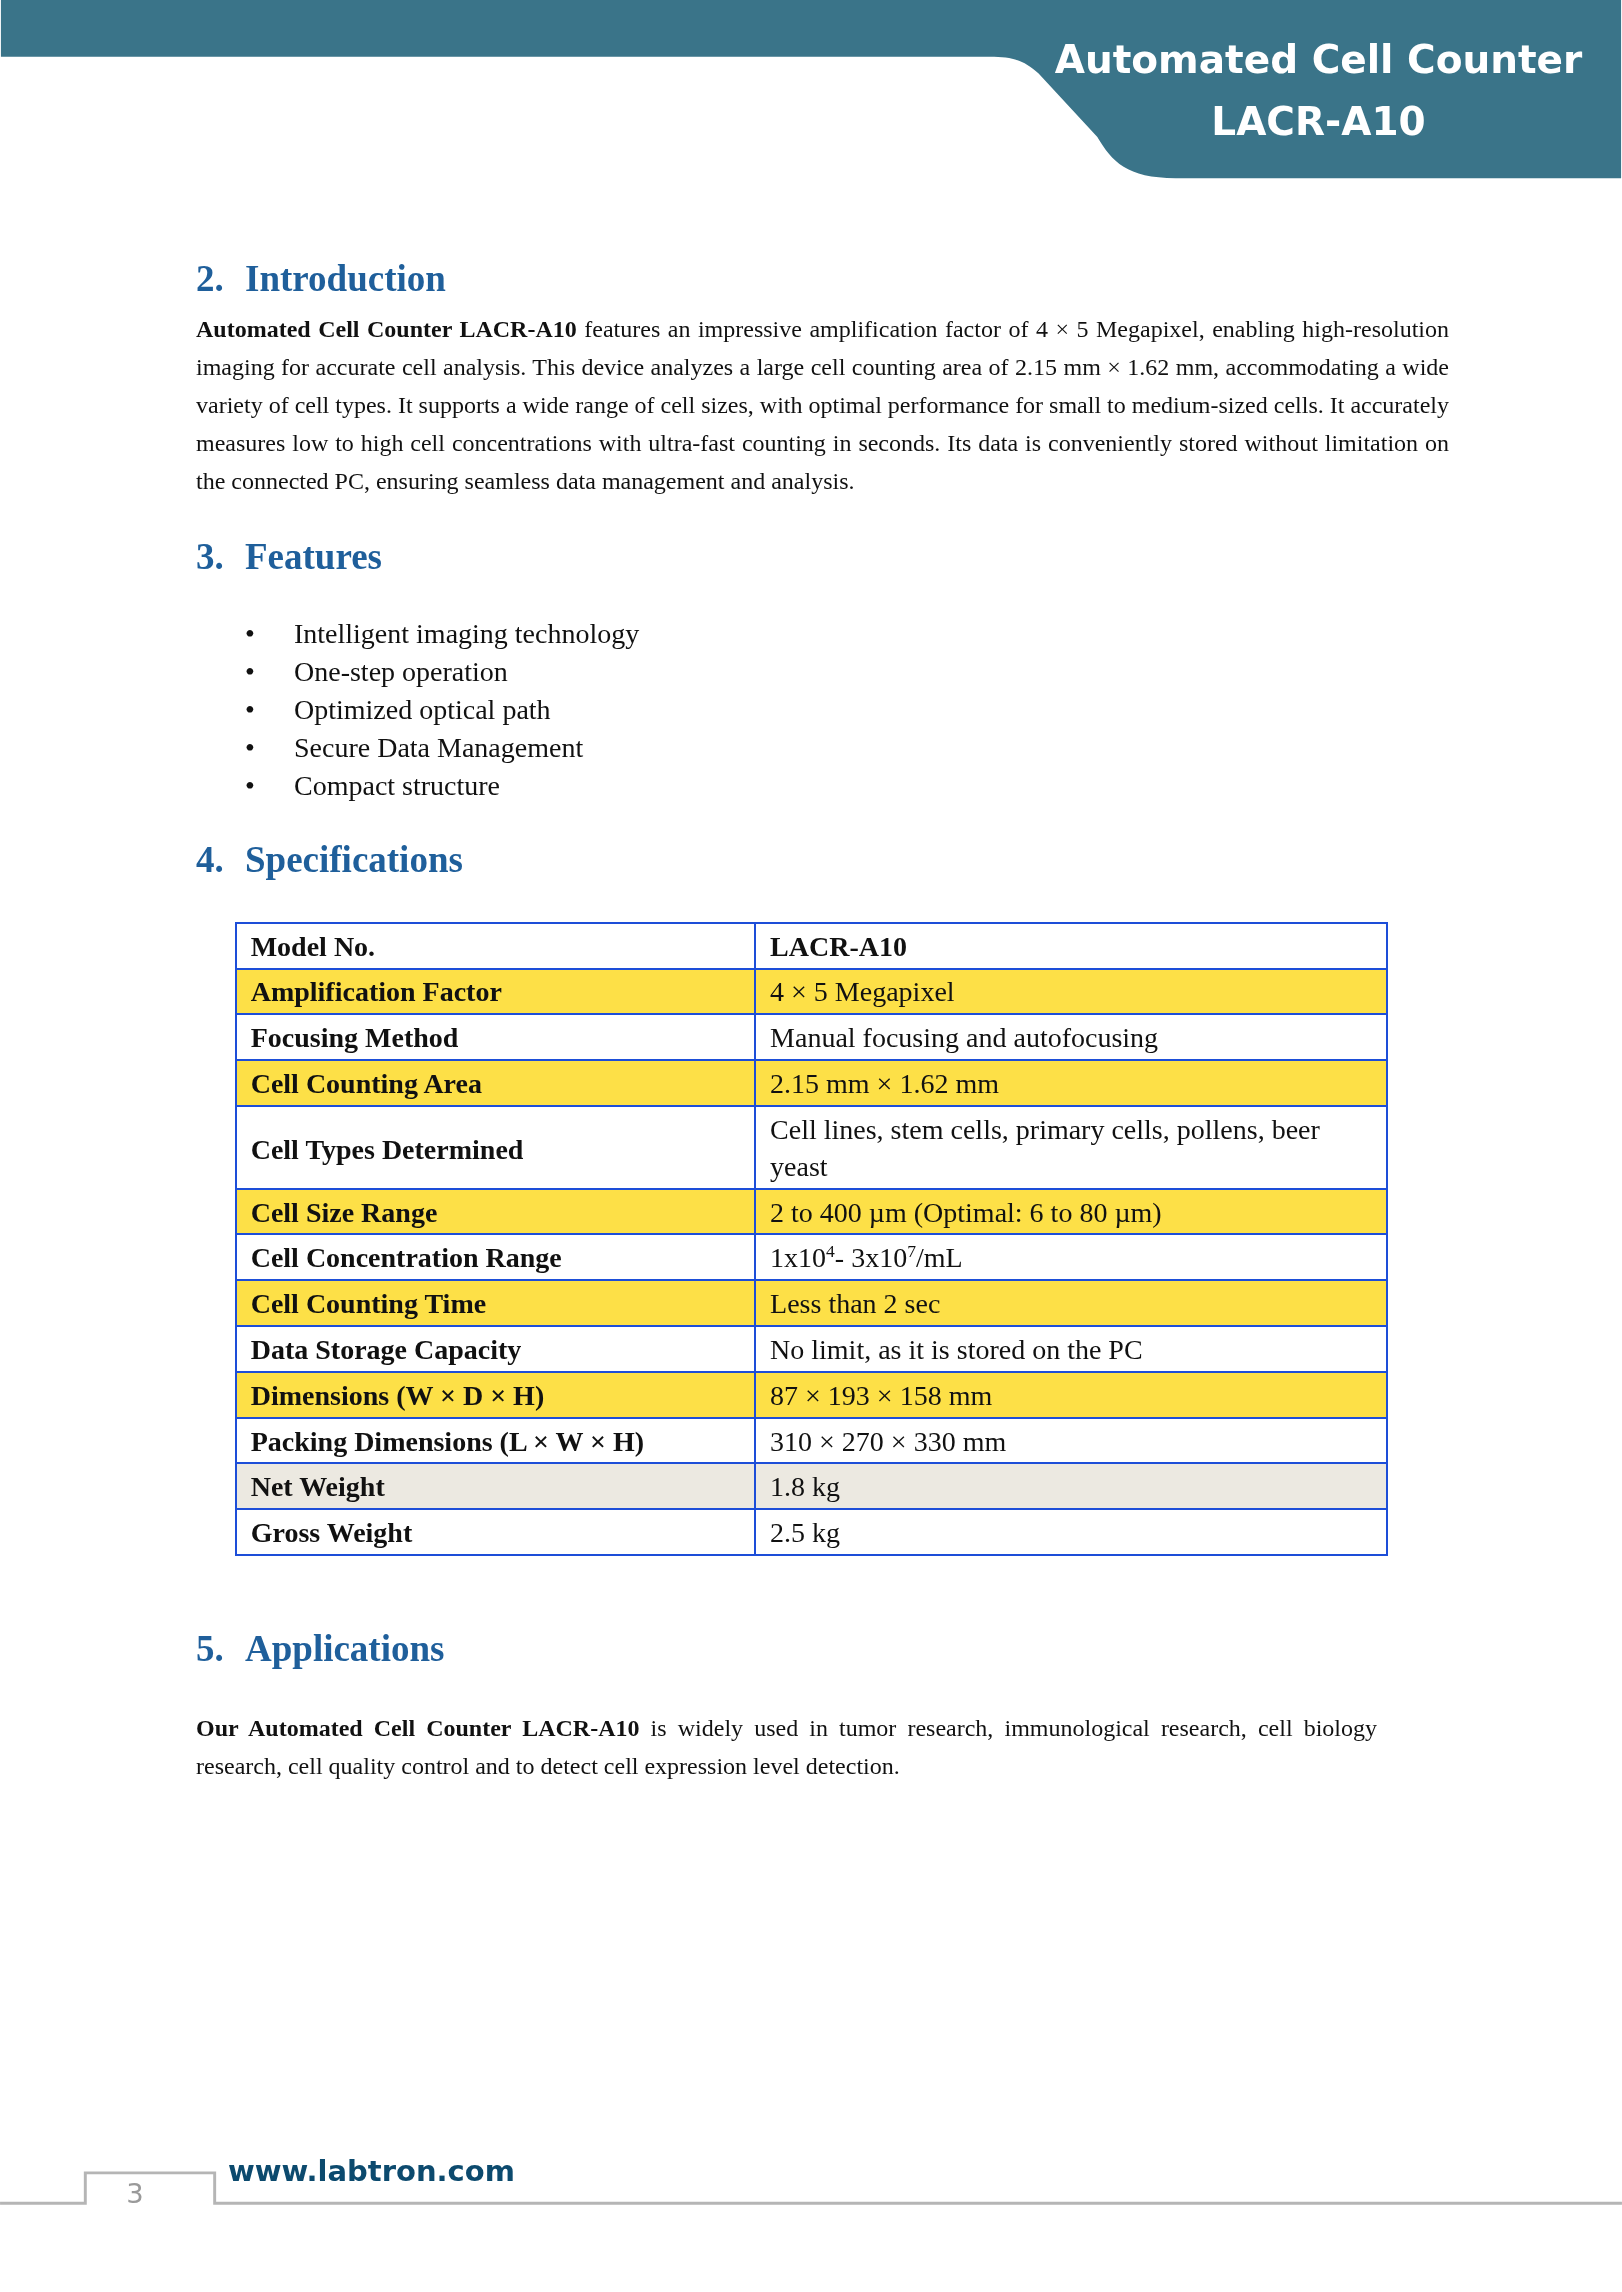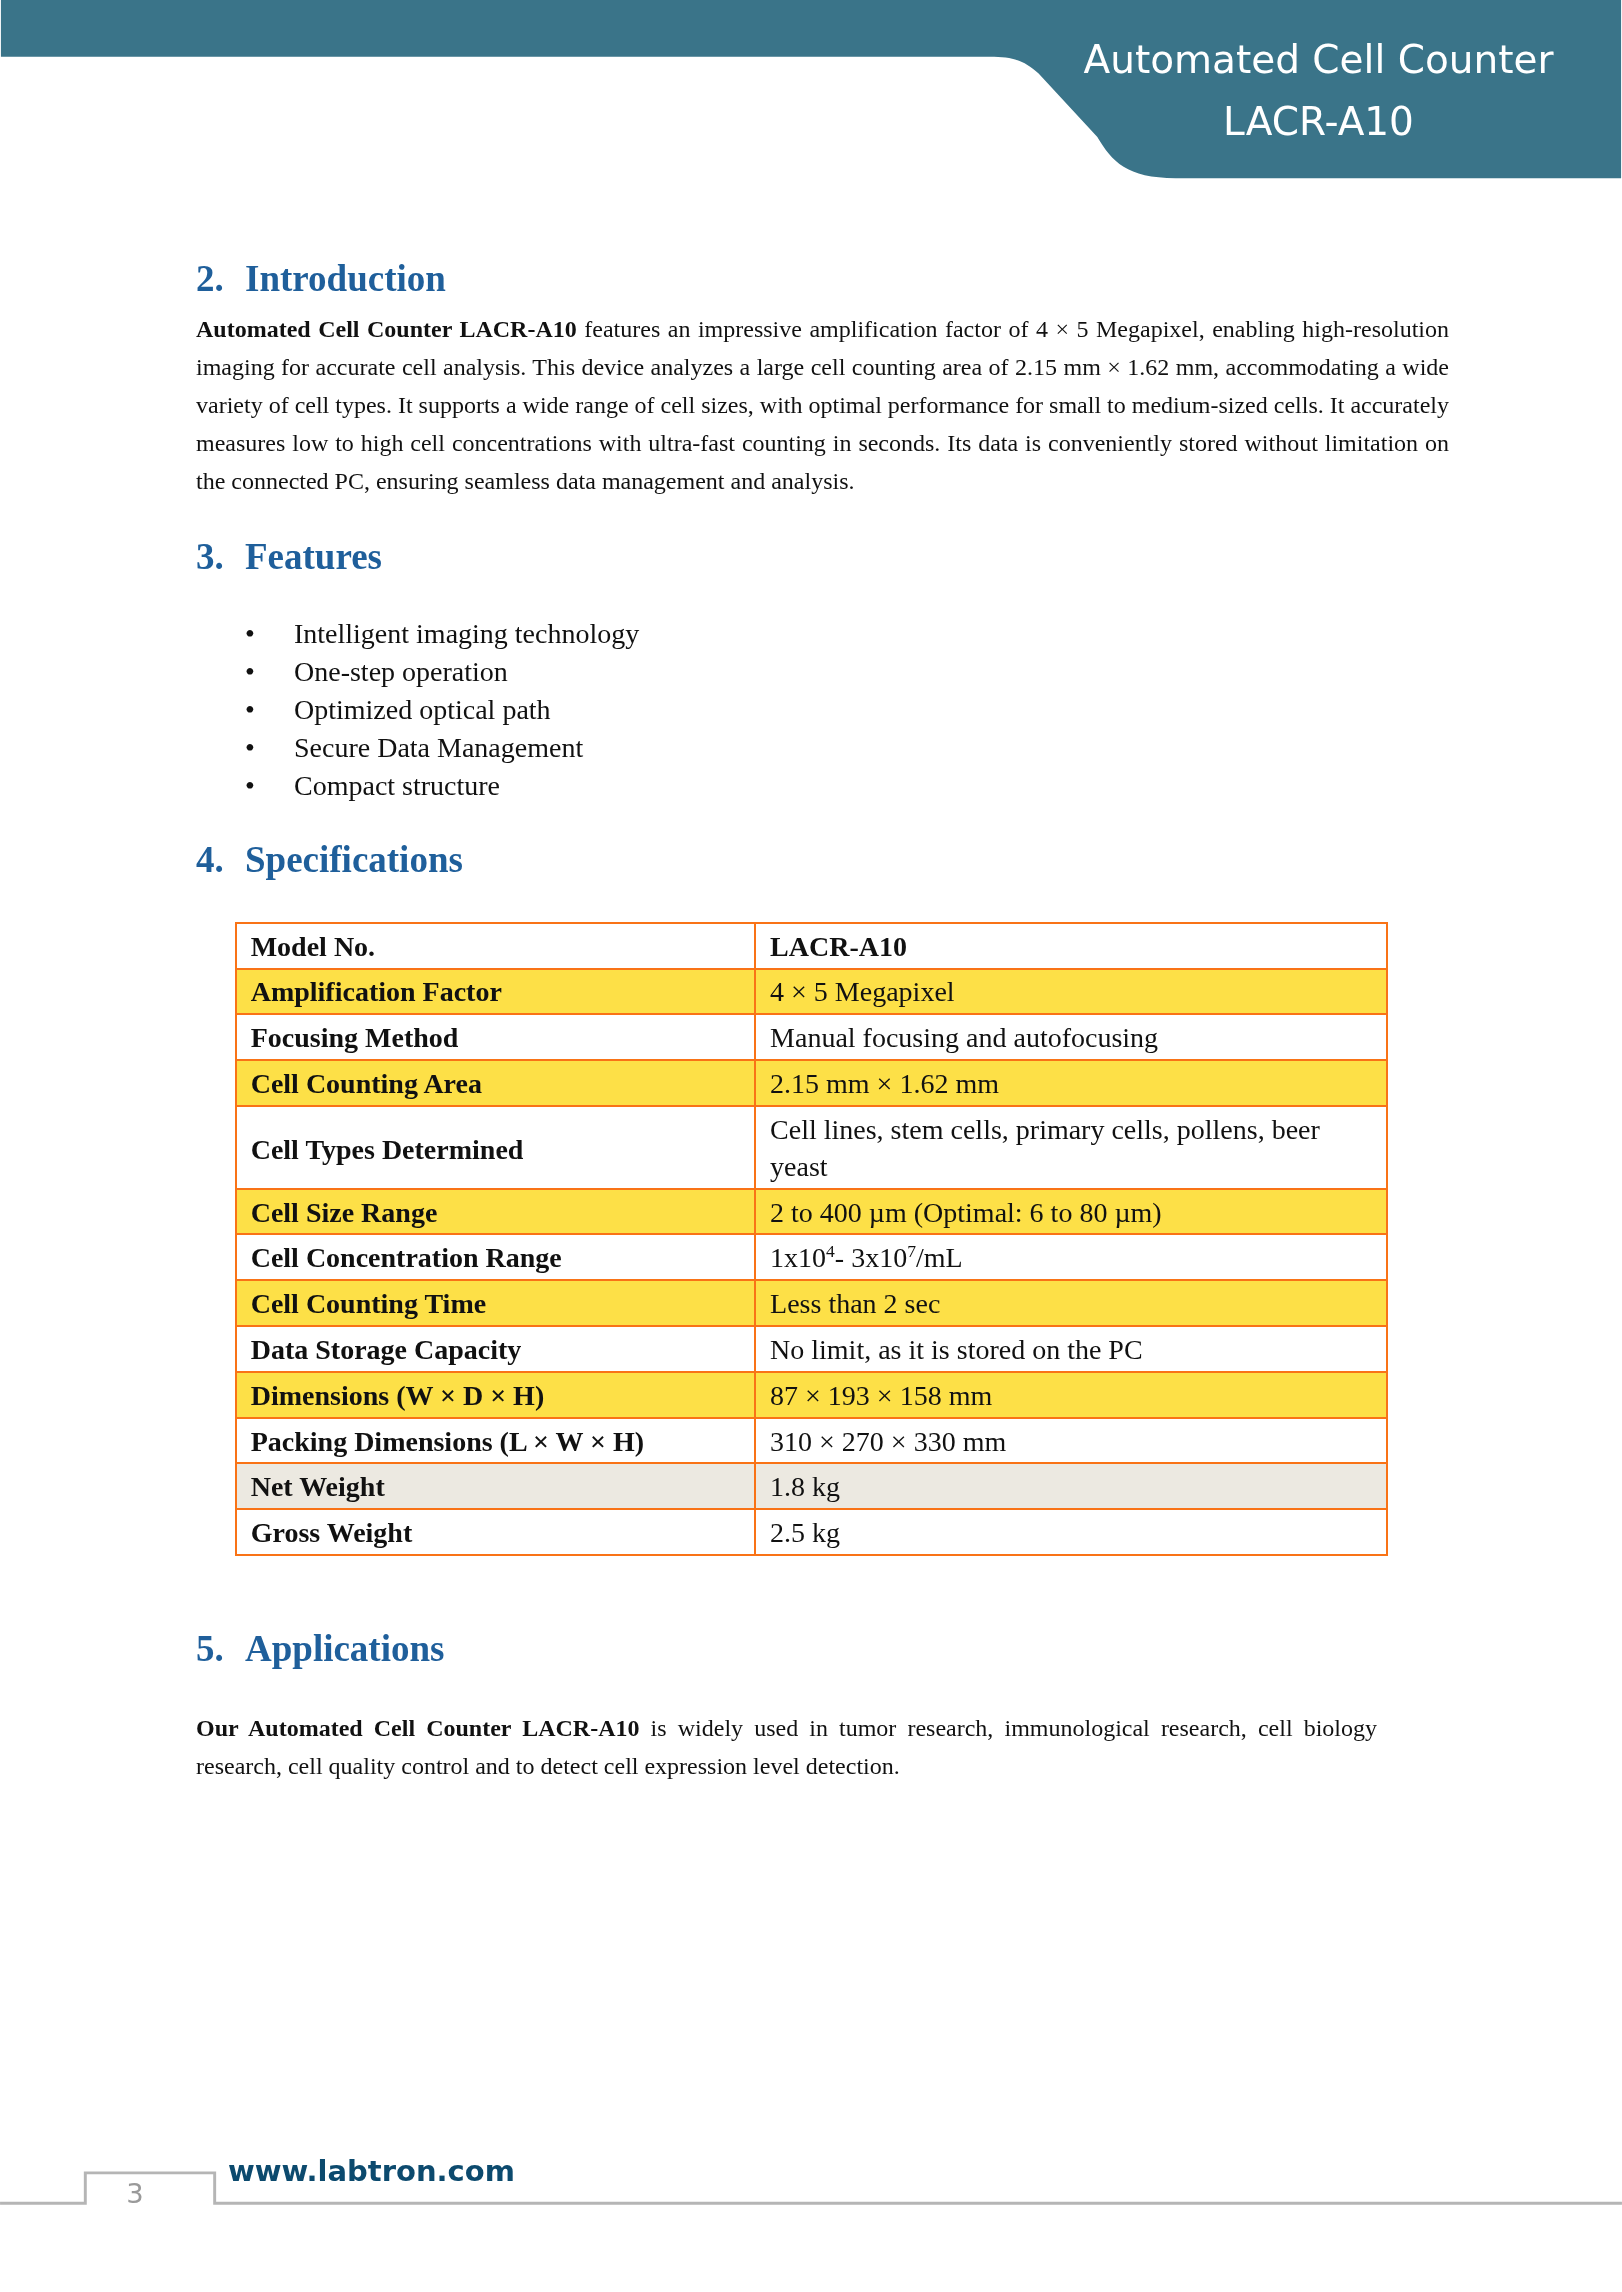--- a/index.html
+++ b/index.html
@@ -3,39 +3,39 @@
 <meta charset="utf-8">
 <style>
   html, body { margin: 0; padding: 0; }
   body {
     width: 1622px; height: 2293px; position: relative; overflow: hidden;
     background: #ffffff; font-family: "Liberation Serif", "DejaVu Serif", serif; color: #111;
   }
   .header-svg { position: absolute; left: 0; top: 0; width: 1622px; height: 186px; }
   .header-title {
     position: absolute; right: 29px; top: 29px; width: 549px; text-align: center;
-    font-family: "DejaVu Sans", "Liberation Sans", sans-serif; font-weight: normal;
+    font-family: "DejaVu Sans", "Liberation Sans", sans-serif; font-weight: bold;
     color: #ffffff; font-size: 39px; line-height: 62px;
   }
   .content { position: absolute; left: 196px; top: 257px; width: 1253px; }
   h2.section {
     margin: 0; color: #1f5f9b; font-size: 37px; font-weight: bold; display: flex;
   }
   h2.section .num { width: 49px; }
   .indent { margin-left: 49px; }
   p.body {
     margin: 9.8px 0 0 0; font-size: 24px; line-height: 38px; text-align: justify;
   }
   ul.features { margin: 37px 0 0 0; padding: 0; list-style: none; font-size: 28px; line-height: 38px; }
   ul.features li { display: flex; }
   ul.features li .bullet { width: 49px; margin-left: 49px; }
   table.specs {
     border-collapse: collapse; margin: 41px 0 0 39px; width: 1153px; font-size: 28px;
   }
-  table.specs td { border: 2px solid #f97316; padding: 3.9px 13.7px 2.9px 13.7px; line-height: 37px; vertical-align: middle; margin-left: 8px; }
+  table.specs td { border: 2px solid #1d4ed8; padding: 3.9px 13.7px 2.9px 13.7px; line-height: 37px; vertical-align: middle; margin-left: 8px; }
   table.specs td.k { font-weight: bold; width: 490px; }
   table.specs tr.alt td { background: #fde047; }
   table.specs tr.tan td { background: #ece9e1; }
   sup { font-size: 17.6px; line-height: 0; }
   .footer-svg { position: absolute; left: 0; top: 2166px; width: 1622px; height: 49px; }
   .page-num {
     position: absolute; left: 86px; top: 2178px; width: 98px; text-align: center;
     font-family: "DejaVu Sans", sans-serif; font-size: 27.4px; color: #9a9a9a;
   }
   .site {

